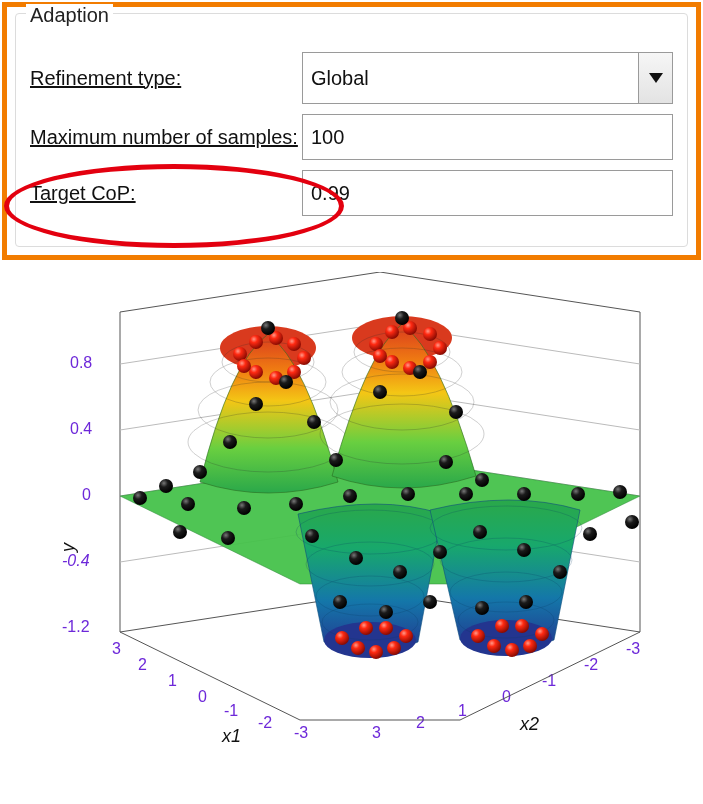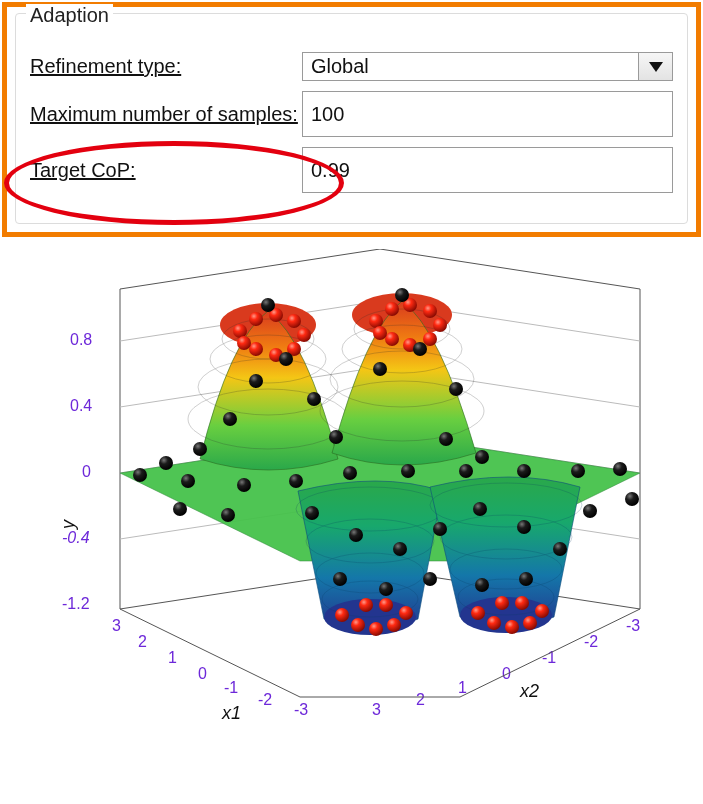--- a/index.html
+++ b/index.html
@@ -41,21 +41,21 @@
     flex: 0 0 272px;
     font-size: 20px;
     text-decoration: underline;
   }
   .control {
     flex: 1 1 auto;
   }
   .select-box {
     position: relative;
     border: 1px solid #9a9a9a;
-    height: 29px;
+    height: 52px;
     display: flex;
     align-items: center;
     padding: 0 40px 0 8px;
     background: #fff;
     cursor: default;
   }
   .select-caret {
     position: absolute;
     right: 0; top: 0; bottom: 0;
     width: 34px;
@@ -174,21 +174,21 @@
   <div class="tick" style="left:294px; top:462px;">-3</div>
   <div class="axis-label" style="left:222px; top:464px;">x1</div>
 
   <div class="tick" style="left:372px; top:462px;">3</div>
   <div class="tick" style="left:416px; top:452px;">2</div>
   <div class="tick" style="left:458px; top:440px;">1</div>
   <div class="tick" style="left:502px; top:426px;">0</div>
   <div class="tick" style="left:542px; top:410px;">-1</div>
   <div class="tick" style="left:584px; top:394px;">-2</div>
   <div class="tick" style="left:626px; top:378px;">-3</div>
-  <div class="axis-label" style="left:520px; top:442px;">x2</div>
+  <div class="axis-label" style="left:520px; top:452px;">x2</div>
 
   <div class="tick" style="left:490px; top:300px; color:#e3000f; font-weight:bold; font-style:normal;">110</div>
 
   <svg class="plot-canvas" viewBox="0 0 600 460">
     <defs>
       <linearGradient id="peakGrad" x1="0" y1="0" x2="0" y2="1">
         <stop offset="0%" stop-color="#d93a1e"></stop>
         <stop offset="22%" stop-color="#ef7a12"></stop>
         <stop offset="42%" stop-color="#f4c615"></stop>
         <stop offset="72%" stop-color="#69cf40"></stop>

